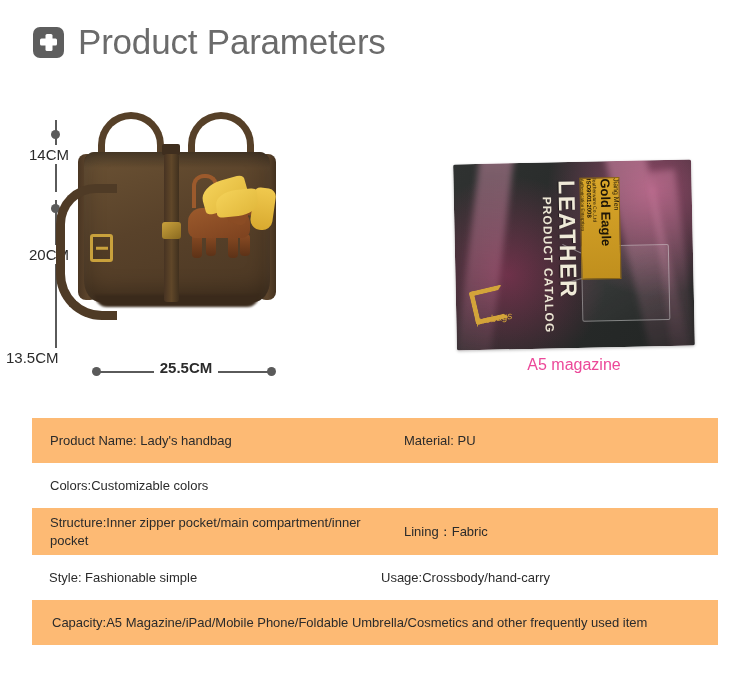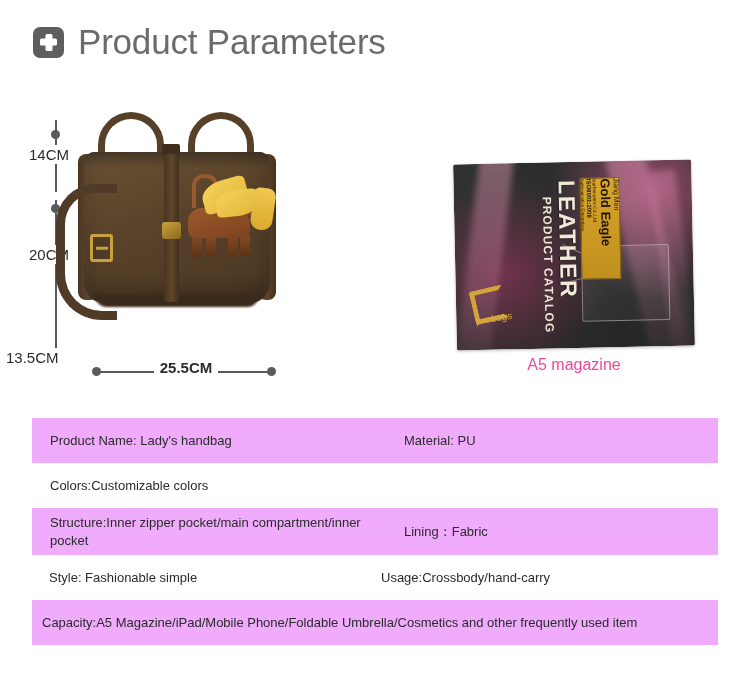--- a/index.html
+++ b/index.html
@@ -507,32 +507,32 @@
     left: 32px;
     top: 418px;
     width: 686px;
   }
   .spec-row {
     display: flex;
     align-items: center;
     min-height: 45px;
     box-sizing: border-box;
   }
-  .spec-row.shaded { background: #f0abfc; }
+  .spec-row.shaded { background: #fdba74; }
   .spec-row.plain  { background: #ffffff; }
   .spec-cell {
     font-size: 13px;
     color: #2b2b2b;
     line-height: 1.35;
     padding: 6px 0;
     box-sizing: border-box;
   }
   .spec-cell.left  { width: 355px; padding-left: 18px; }
   .spec-cell.right { flex: 1; padding-left: 17px; }
-  .spec-cell.full  { width: 100%; padding-left: 10px; }
+  .spec-cell.full  { width: 100%; padding-left: 20px; }
 </style>
 </head>
 <body>
 
 <div class="page-header">
   <div class="plus-badge"></div>
   <div class="page-title">Product Parameters</div>
 </div>
 
 <div class="visual-area">

